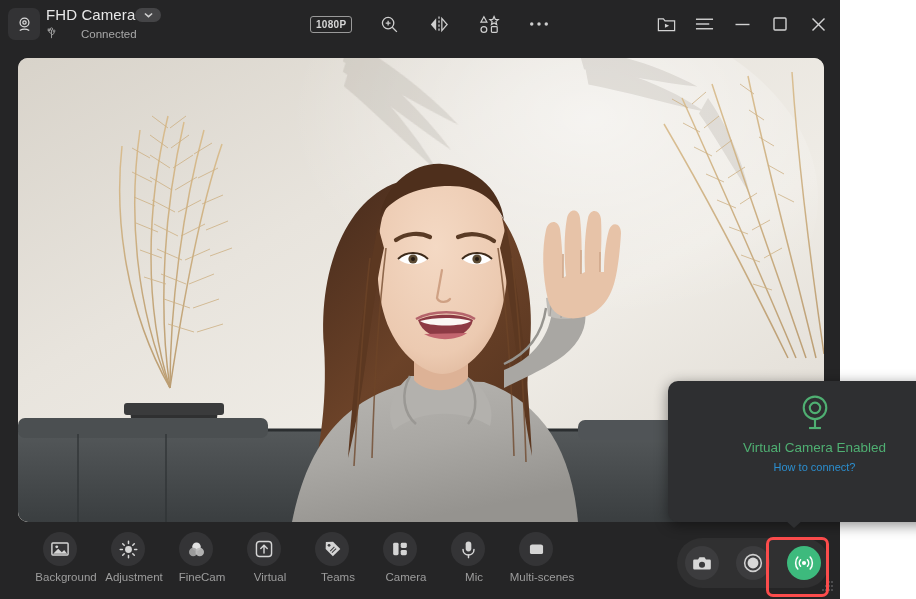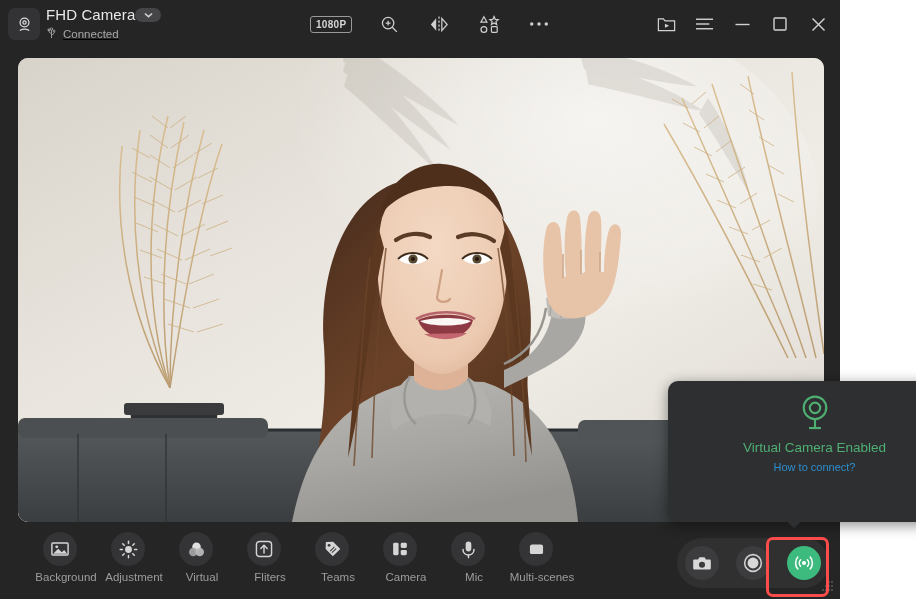--- a/index.html
+++ b/index.html
@@ -40,21 +40,21 @@
   }
   #device-name-row { display: flex; align-items: center; }
   .device-name {
     color: #e8e8e8; font-size: 15px; letter-spacing: .1px;
   }
   .chev-pill {
     width: 26px; height: 14px; border-radius: 8px;
     background: #454547; display: flex; align-items: center; justify-content: center;
     cursor: pointer;
   }
-  #conn-row { display: flex; align-items: center; gap: 6px; text-decoration: underline; }
+  #conn-row { display: flex; align-items: center; gap: 24px; }
   .conn-text { color: #a8a8a8; font-size: 11.5px; }
 
   #center-tools {
     position: absolute; left: 310px; top: 11px;
     display: flex; align-items: center; gap: 24px;
   }
   .res-badge {
     border: 1px solid #9a9a9a; border-radius: 3px;
     color: #d6d6d6; font-size: 10px; font-weight: bold;
     padding: 2px 5px 2px 5px; letter-spacing: .3px;
@@ -490,32 +490,32 @@
       </div>
 
       <div class="feature">
         <div class="feature-icon">
           <svg width="19" height="19" viewBox="0 0 20 20">
             <circle cx="10" cy="7" r="4.5" fill="#e2e2e2"></circle>
             <circle cx="6.6" cy="12.6" r="4.5" fill="#a4a4a4" opacity="0.92"></circle>
             <circle cx="13.4" cy="12.6" r="4.5" fill="#bcbcbc" opacity="0.92"></circle>
           </svg>
         </div>
-        <div class="feature-label">Virtual</div>
+        <div class="feature-label">FineCam</div>
       </div>
 
       <div class="feature">
         <div class="feature-icon">
           <svg width="18" height="18" viewBox="0 0 20 20" fill="none" stroke="#d5d5d5" stroke-width="1.6">
             <rect x="1.6" y="1.6" width="16.8" height="16.8" rx="3.4"></rect>
             <path d="M10 14.4 L10 6.2" stroke-linecap="round"></path>
             <path d="M6.4 9.4 L10 5.8 L13.6 9.4" stroke-linecap="round" stroke-linejoin="round"></path>
           </svg>
         </div>
-        <div class="feature-label">Fliters</div>
+        <div class="feature-label">Virtual</div>
       </div>
 
       <div class="feature">
         <div class="feature-icon">
           <svg width="19" height="19" viewBox="0 0 20 20" fill="#d5d5d5">
             <path d="M10.6 1.8 L18.2 9.4 L10.4 17.2 L2.8 9.6 L3 2 Z"></path>
             <circle cx="6.4" cy="5.6" r="1.5" fill="#3a3a3c"></circle>
             <g stroke="#3a3a3c" stroke-width="1.1">
                 <path d="M7.6 11.6 L12 7.2"></path>
                 <path d="M9.4 13.4 L13.8 9"></path>

